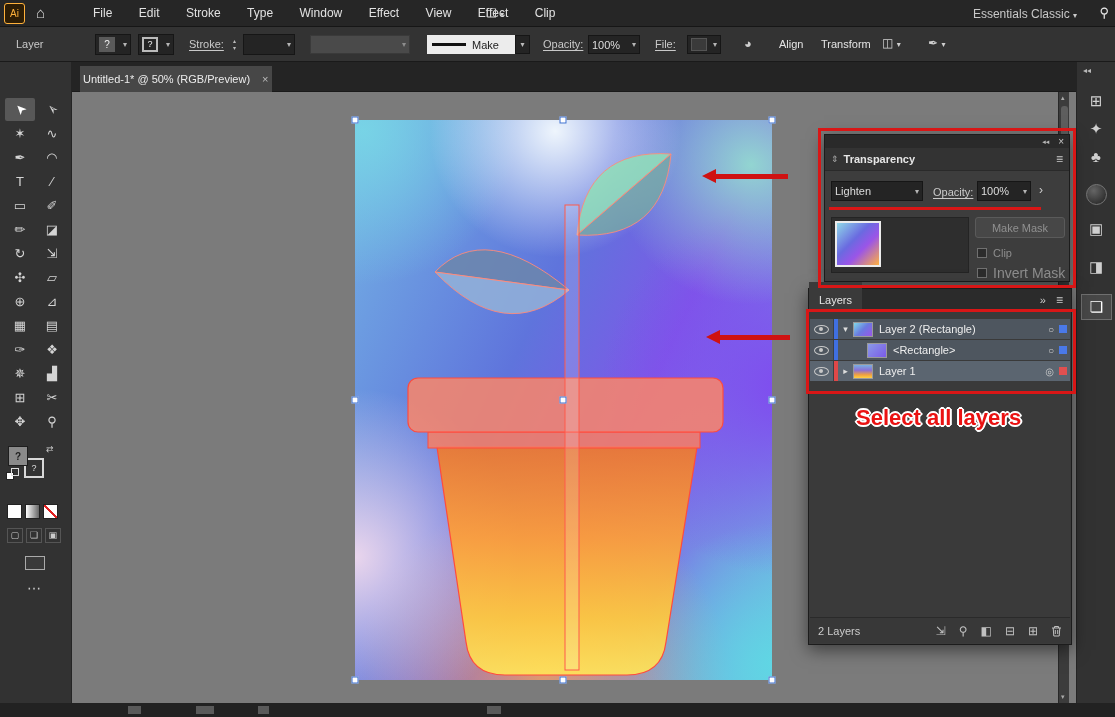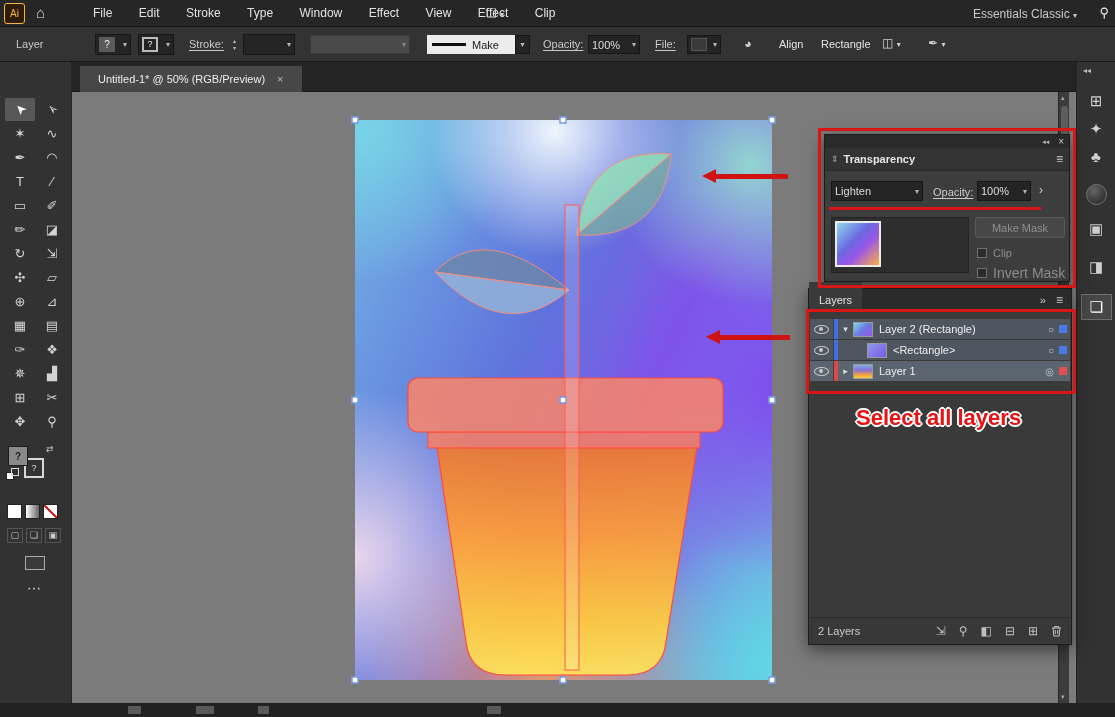--- a/index.html
+++ b/index.html
@@ -7,21 +7,21 @@
   #root{position:relative;width:1115px;height:717px;overflow:hidden;background:#7b7b7b}
   .abs{position:absolute}
   .menubar{left:0;top:0;width:1115px;height:27px;background:#262626;border-bottom:1px solid #161616;z-index:40}
   .menuitem{display:inline-block;line-height:27px;padding:0 11px;color:#e2e2e2;font-size:12px}
   .ctrlbar{left:0;top:27px;width:1115px;height:35px;background:#333333;border-bottom:1px solid #1a1a1a;z-index:40}
   .lbl{color:#c9c9c9;font-size:11px}
   .link{text-decoration:underline;text-underline-offset:2px}
   .fld{position:absolute;background:#242424;border:1px solid #161616;color:#ddd;font-size:11px;display:flex;align-items:center;padding:0 3px}
   .chev{color:#b5b5b5;font-size:8px;margin-left:auto;padding-left:3px}
   .tabbar{left:72px;top:62px;width:1004px;height:30px;background:#242424;border-bottom:1px solid #1a1a1a;z-index:5}
-  .doctab{position:absolute;left:8px;top:4px;height:26px;background:#474747;color:#ececec;font-size:11px;display:flex;align-items:center;padding:0 18px;gap:12px}
+  .doctab{position:absolute;left:8px;top:4px;height:26px;background:#474747;color:#ececec;font-size:11px;display:flex;align-items:center;padding:0 3px;gap:12px}
   .toolbar{left:0;top:62px;width:72px;height:655px;background:#323232;border-right:1px solid #242424;z-index:6}
   .tool{position:absolute;width:30px;height:23px;display:flex;align-items:center;justify-content:center;color:#d4d4d4;font-size:13px}
   .tool.active{background:#585858;border-radius:2px;color:#fff}
   .rothw{display:inline-block;transform:rotate(-135deg)}
   .canvas{left:72px;top:92px;width:986px;height:611px;background:#7b7b7b}
   .artboard{left:355px;top:120px;width:417px;height:560px;z-index:2;
     background-color:#5f7ce0;
     background-image:
       radial-gradient(circle 180px at 48% 2%, rgba(250,255,255,.92), rgba(250,255,255,0) 70%),
       radial-gradient(circle 200px at 95% 8%, rgba(150,235,205,.85), rgba(150,235,205,0) 70%),
@@ -112,21 +112,21 @@
         <span>100%</span>
         <span class="chev">▾</span>
       </div>
     <span class="abs lbl link" style="left:655px;top:11px">File:</span>
     <div class="fld" style="left:687px;top:8px;width:34px;height:19px">
         <span style="width:16px;height:13px;background:#3a3a3a;border:1px solid #555"></span>
         <span class="chev">▾</span>
       </div>
     <span class="abs" style="left:744px;top:9px;color:#cfcfcf;font-size:13px">◕</span>
     <span class="abs lbl" style="left:779px;top:11px;color:#e4e4e4">Align</span>
-    <span class="abs lbl" style="left:821px;top:11px;color:#e4e4e4">Rectangle</span>
+    <span class="abs lbl" style="left:821px;top:11px;color:#e4e4e4">Transform</span>
     <span class="abs" style="left:882px;top:9px;color:#cfcfcf;font-size:12px"><span>◫</span> <span style="font-size:8px">▾</span></span>
     <span class="abs" style="left:928px;top:9px;color:#cfcfcf;font-size:12px"><span>✒</span> <span style="font-size:8px">▾</span></span>
   </div>
 
   <div class="abs tabbar">
     <div class="doctab">
       <span>Untitled-1* @ 50% (RGB/Preview)</span>
       <span style="color:#bbb">×</span>
     </div>
   </div>

